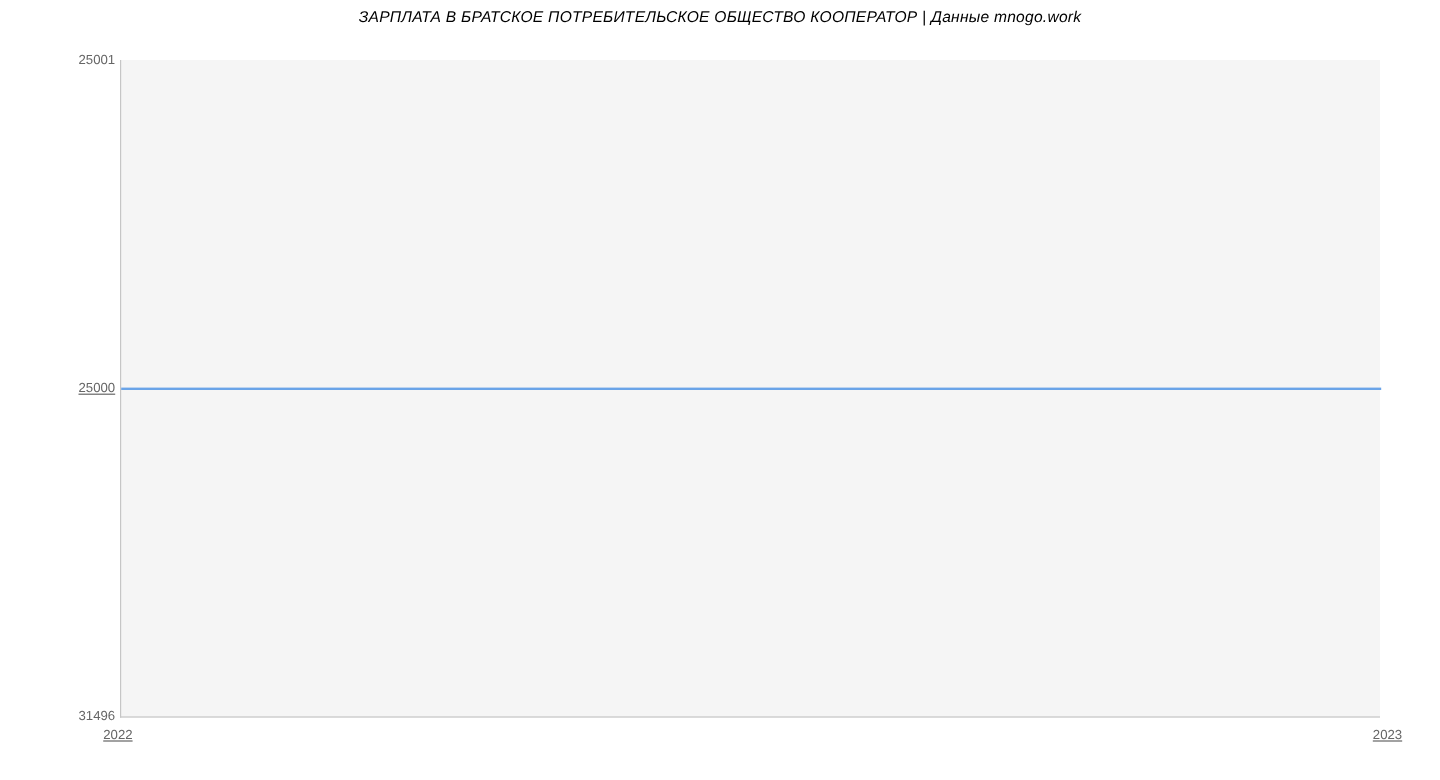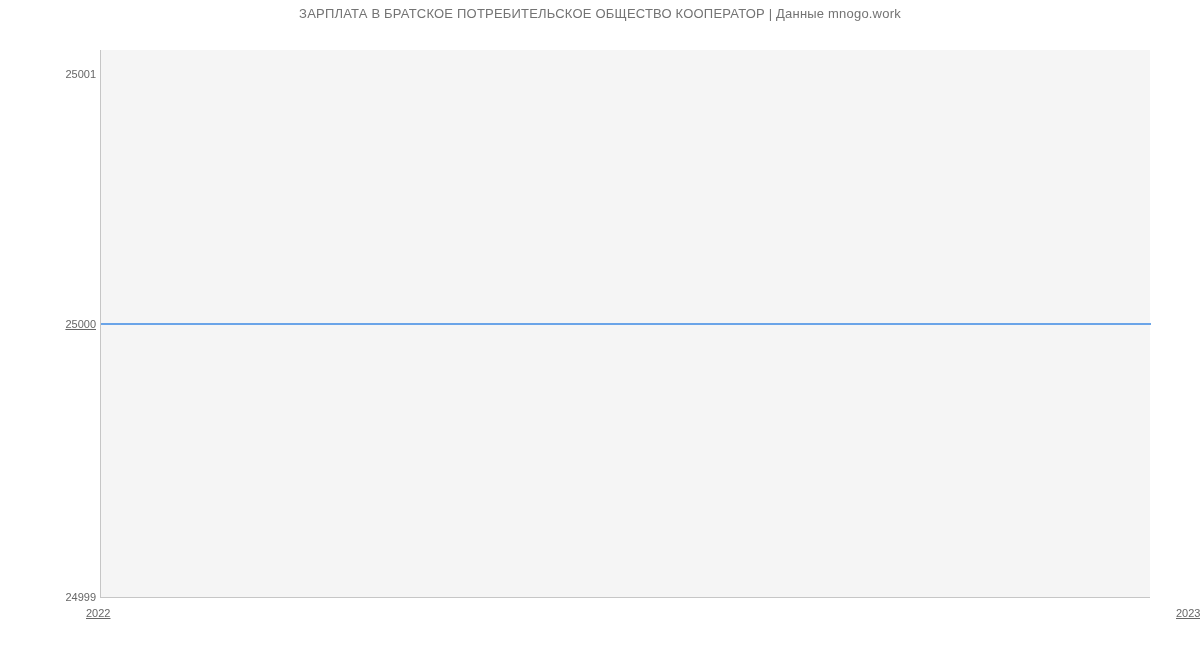--- a/index.html
+++ b/index.html
@@ -17,22 +17,23 @@
     width: 1200px;
     height: 650px;
   }
   .chart-title {
     position: absolute;
     top: 6px;
     left: 0;
     width: 1200px;
     text-align: center;
     font-size: 13px;
-    color: #737373;
+    color: #000000;
     letter-spacing: 0.2px;
+    font-style: italic;
   }
   .plot-area {
     position: absolute;
     left: 100px;
     top: 50px;
     width: 1050px;
     height: 548px;
     background: #f5f5f5;
     border-left: 1px solid #c6c6c6;
     border-bottom: 1px solid #c6c6c6;
@@ -62,23 +63,23 @@
     line-height: 11px;
     text-decoration: underline;
   }
 </style>
 </head>
 <body>
 
 <div class="chart-wrap">
   <div class="chart-title">ЗАРПЛАТА В БРАТСКОЕ ПОТРЕБИТЕЛЬСКОЕ ОБЩЕСТВО КООПЕРАТОР | Данные mnogo.work</div>
 
-  <div class="y-tick" style="top:45px;margin-top:24px;">25001</div>
+  <div class="y-tick" style="top:45px;">25001</div>
   <div class="y-tick" style="top:319px;text-decoration:underline;">25000</div>
-  <div class="y-tick" style="top:592px;">24999</div>
+  <div class="y-tick" style="top:592px;">31496</div>
 
   <div class="x-tick" style="left:86px;">2022</div>
-  <div class="x-tick" style="left:1176px;">2023</div>
+  <div class="x-tick" style="left:1144px;">2023</div>
 
   <div class="plot-area">
     <div class="line" style="top:273px;"></div>
   </div>
 </div>
 
 </body></html>

